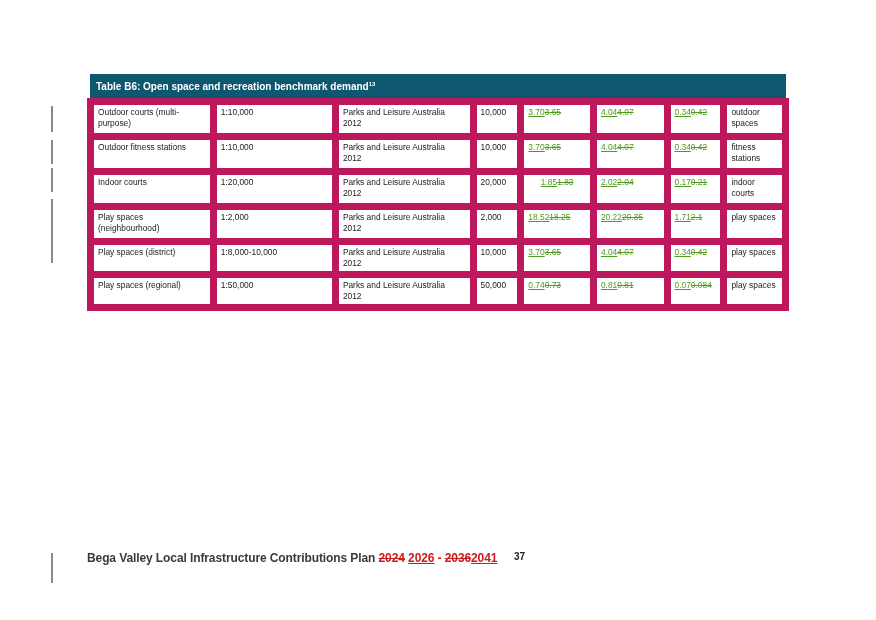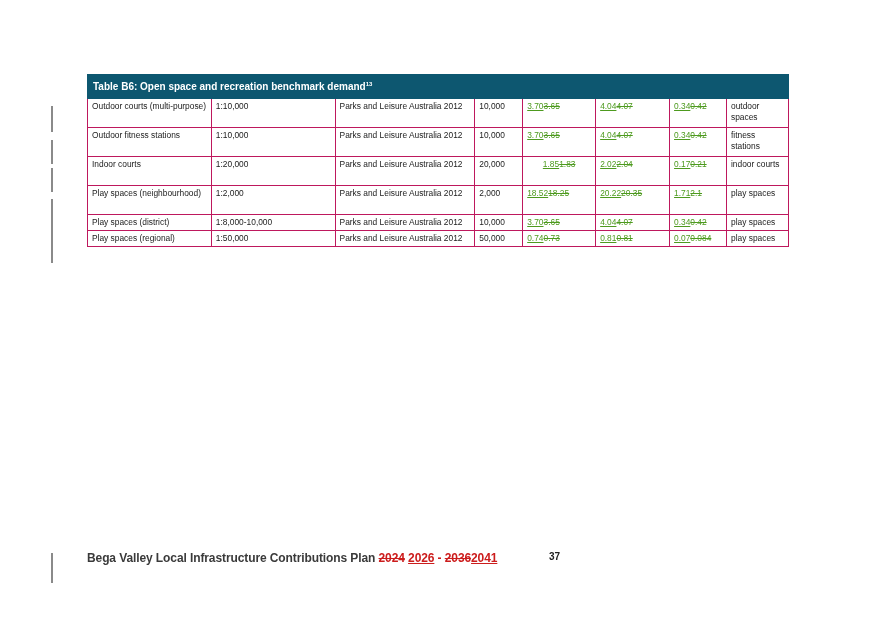--- a/index.html
+++ b/index.html
@@ -1,29 +1,29 @@
 <!DOCTYPE html>
 <html><head>
 <meta charset="utf-8">
 <style>
   html, body { margin:0; padding:0; background:#ffffff; }
   body { width:876px; height:620px; position:relative; overflow:hidden; font-family:"Liberation Sans", sans-serif; color:#222; }
   .change-bar { position:absolute; left:51px; width:2px; background:#8a8a8a; }
   table.bench { position:absolute; left:87px; top:74px; width:702px; border-collapse:collapse; font-size:8.4px; line-height:11px; }
   table.bench th.caption { background:#0d5770; color:#fff; text-align:left; font-weight:bold; font-size:10px; padding:6px 5px 6px 5px; border:1px solid #0d5770; }
   table.bench th.caption sup { font-size:6px; vertical-align:super; line-height:0; }
-  table.bench td { border:1px solid #be185d; padding:2px 4px; vertical-align:top; }
+  table.bench td { border:7px solid #be185d; padding:2px 4px; vertical-align:top; }
   td.num { vertical-align:top; }
   td.rev { vertical-align:bottom; padding-bottom:4px; }
   .ins { color:#4d9a1e; text-decoration:underline; }
   .del { color:#4d9a1e; text-decoration:line-through; }
   .footer { position:absolute; left:87px; top:551px; font-size:12px; font-weight:bold; color:#3a3a3a; letter-spacing:-0.1px; }
   .footer .red { color:#cc1c1c; }
   .footer .red.u { text-decoration:underline; }
-  .page-num { position:absolute; left:549px; top:551px; font-size:10px; font-weight:bold; color:#222; }
+  .page-num { position:absolute; left:514px; top:551px; font-size:10px; font-weight:bold; color:#222; }
 </style>
 </head>
 <body>
 
 <div class="change-bar" style="top:106px;height:26px;"></div>
 <div class="change-bar" style="top:140px;height:24px;"></div>
 <div class="change-bar" style="top:168px;height:24px;"></div>
 <div class="change-bar" style="top:199px;height:64px;"></div>
 <div class="change-bar" style="top:553px;height:30px;"></div>
 

